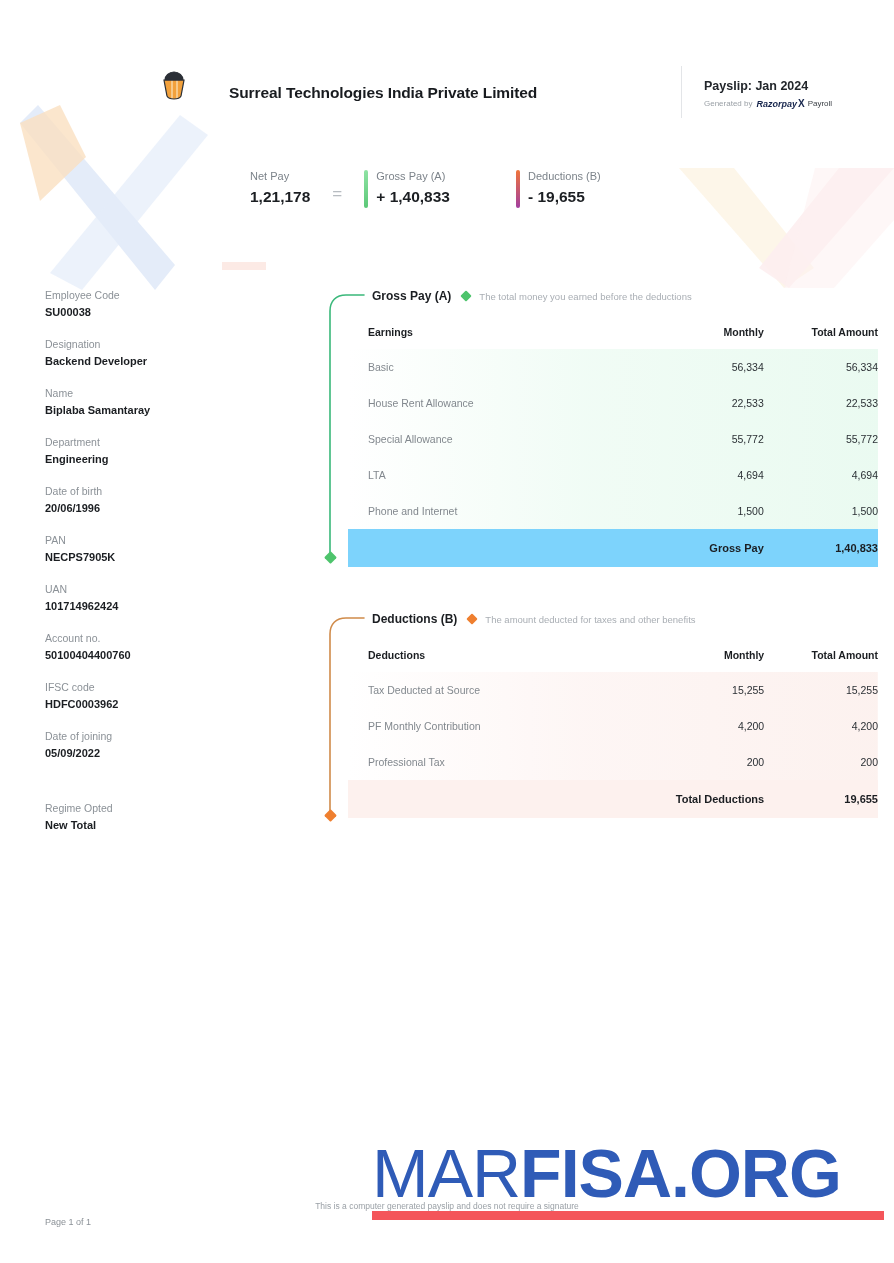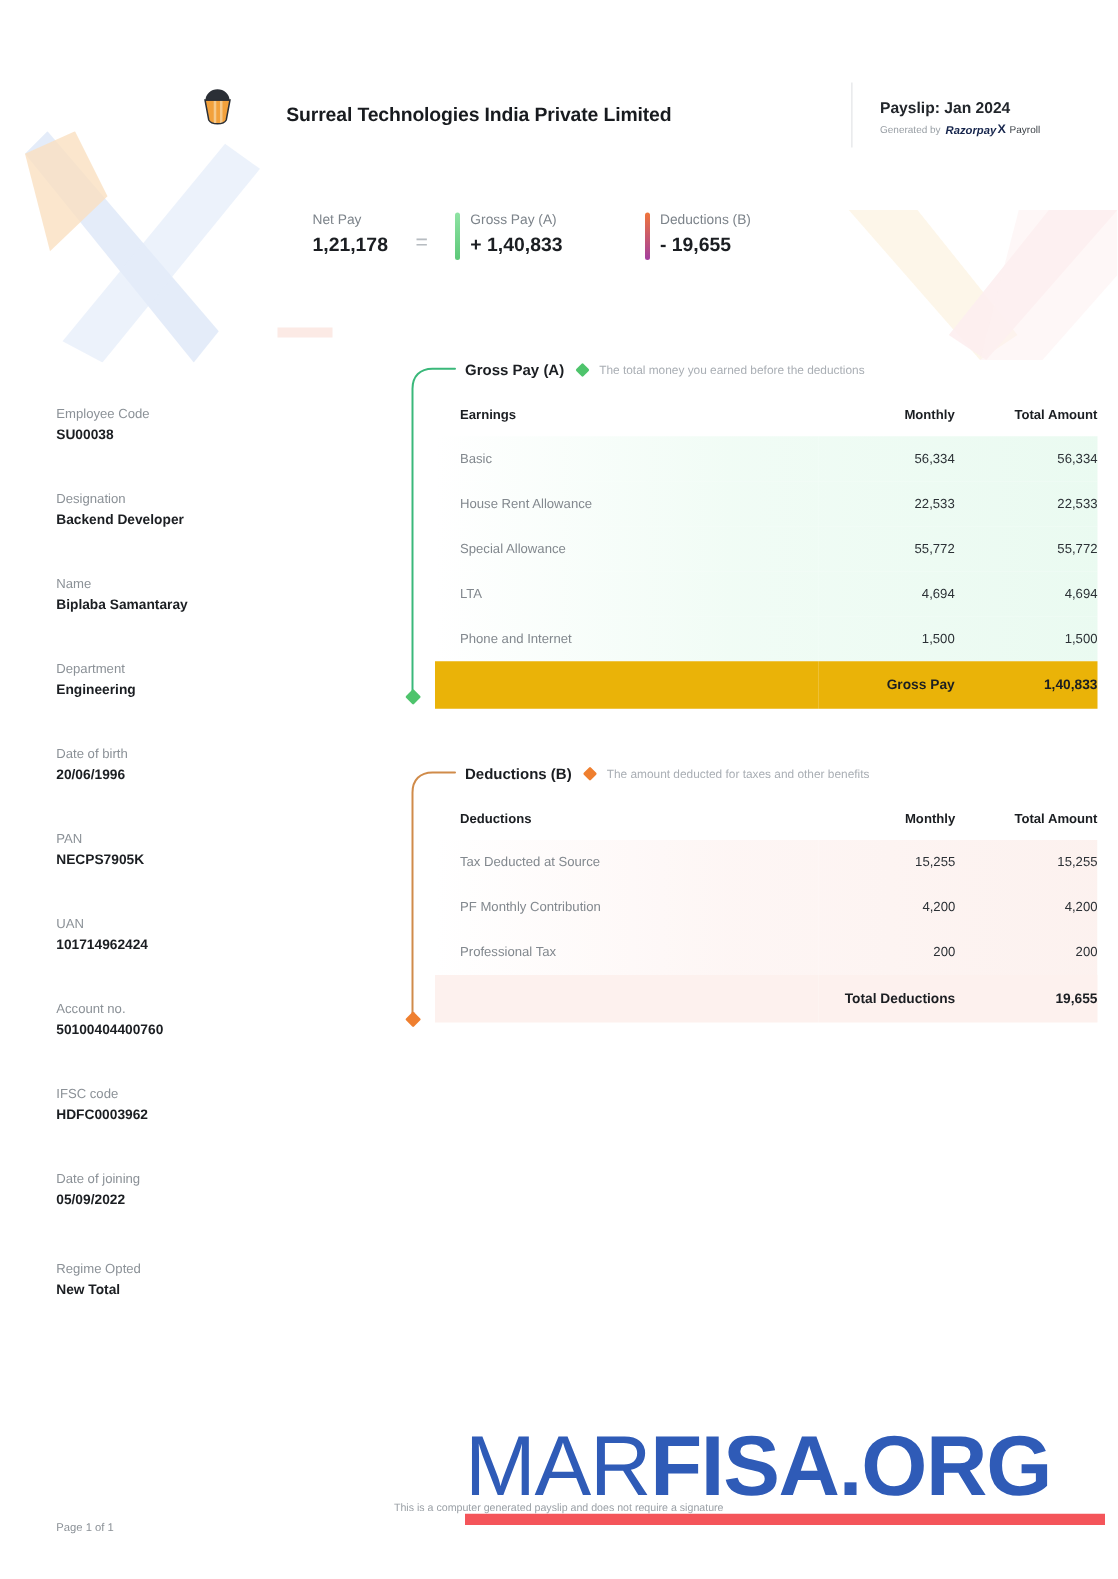--- a/index.html
+++ b/index.html
@@ -76,21 +76,21 @@
   .sum-eq { font-size: 17px; color: #b7bcc1; margin: 0 22px; padding-top: 16px; }
   .bar { width: 4px; height: 38px; border-radius: 2px; position: absolute; left: 0; top: 2px; }
   .bar-green { background: linear-gradient(180deg, #8fe3a4 0%, #5cc878 100%); }
   .bar-orange { background: linear-gradient(180deg, #f0753a 0%, #a23fa0 100%); }
   .with-bar { padding-left: 12px; }
 
   
   .employee { position: absolute; left: 45px; top: 288px; width: 225px; z-index: 3; }
   .emp-field { margin-bottom: 17px; }
   .emp-field.gap { margin-bottom: 40px; }
-  .emp-label { font-size: 10.5px; color: #8b9197; line-height: 15px; margin-top: 36px; }
+  .emp-label { font-size: 10.5px; color: #8b9197; line-height: 15px; }
   .emp-value { font-size: 11px; font-weight: bold; color: #1b1e22; line-height: 16px; margin-top: 1px; }
 
   
   .section { position: absolute; z-index: 3; }
   .sec-gross { left: 318px; top: 283px; width: 530px; }
   .sec-ded   { left: 318px; top: 606px; width: 530px; }
 
   .sec-head { display: flex; align-items: center; height: 26px; padding-left: 54px; }
   .sec-title { font-size: 12px; font-weight: bold; color: #1b1e22; }
   .sec-diamond { width: 8px; height: 8px; transform: rotate(45deg); margin: 0 9px 0 11px; border-radius: 1px; }
@@ -119,21 +119,21 @@
   .total-row td {
     font-size: 11px; font-weight: bold; color: #1b1e22;
     height: 38px; vertical-align: middle; text-align: right; padding-right: 10px;
   }
   .c-name  { width: 300px; }
   .c-month { width: 112px; }
   .c-total { width: 118px; }
 
   .grad-gross { background: linear-gradient(90deg, rgba(238,251,243,0) 0%, rgba(236,251,242,.75) 45%, rgba(233,250,240,.95) 100%); }
   .grad-ded   { background: linear-gradient(90deg, rgba(253,243,241,0) 0%, rgba(253,242,240,.7) 45%, rgba(252,240,237,.9) 100%); }
-  .total-gross { background: #eab308; }
+  .total-gross { background: #7dd3fc; }
   .total-ded { background: #fdf1ee; }
 
   
   .page-num { position: absolute; left: 45px; top: 1217px; font-size: 9px; color: #8b9197; z-index: 3; }
   .disclaimer { position: absolute; left: 0; top: 1201px; width: 894px; text-align: center; font-size: 8.5px; color: #9aa0a6; z-index: 3; }
 
   
   .watermark { position: absolute; left: 372px; top: 1137px; z-index: 6; pointer-events: none; }
   .wm-text { font-size: 68px; line-height: 72px; letter-spacing: -1px; color: #2f5bb7; white-space: nowrap; }
   .wm-light { font-weight: normal; }

